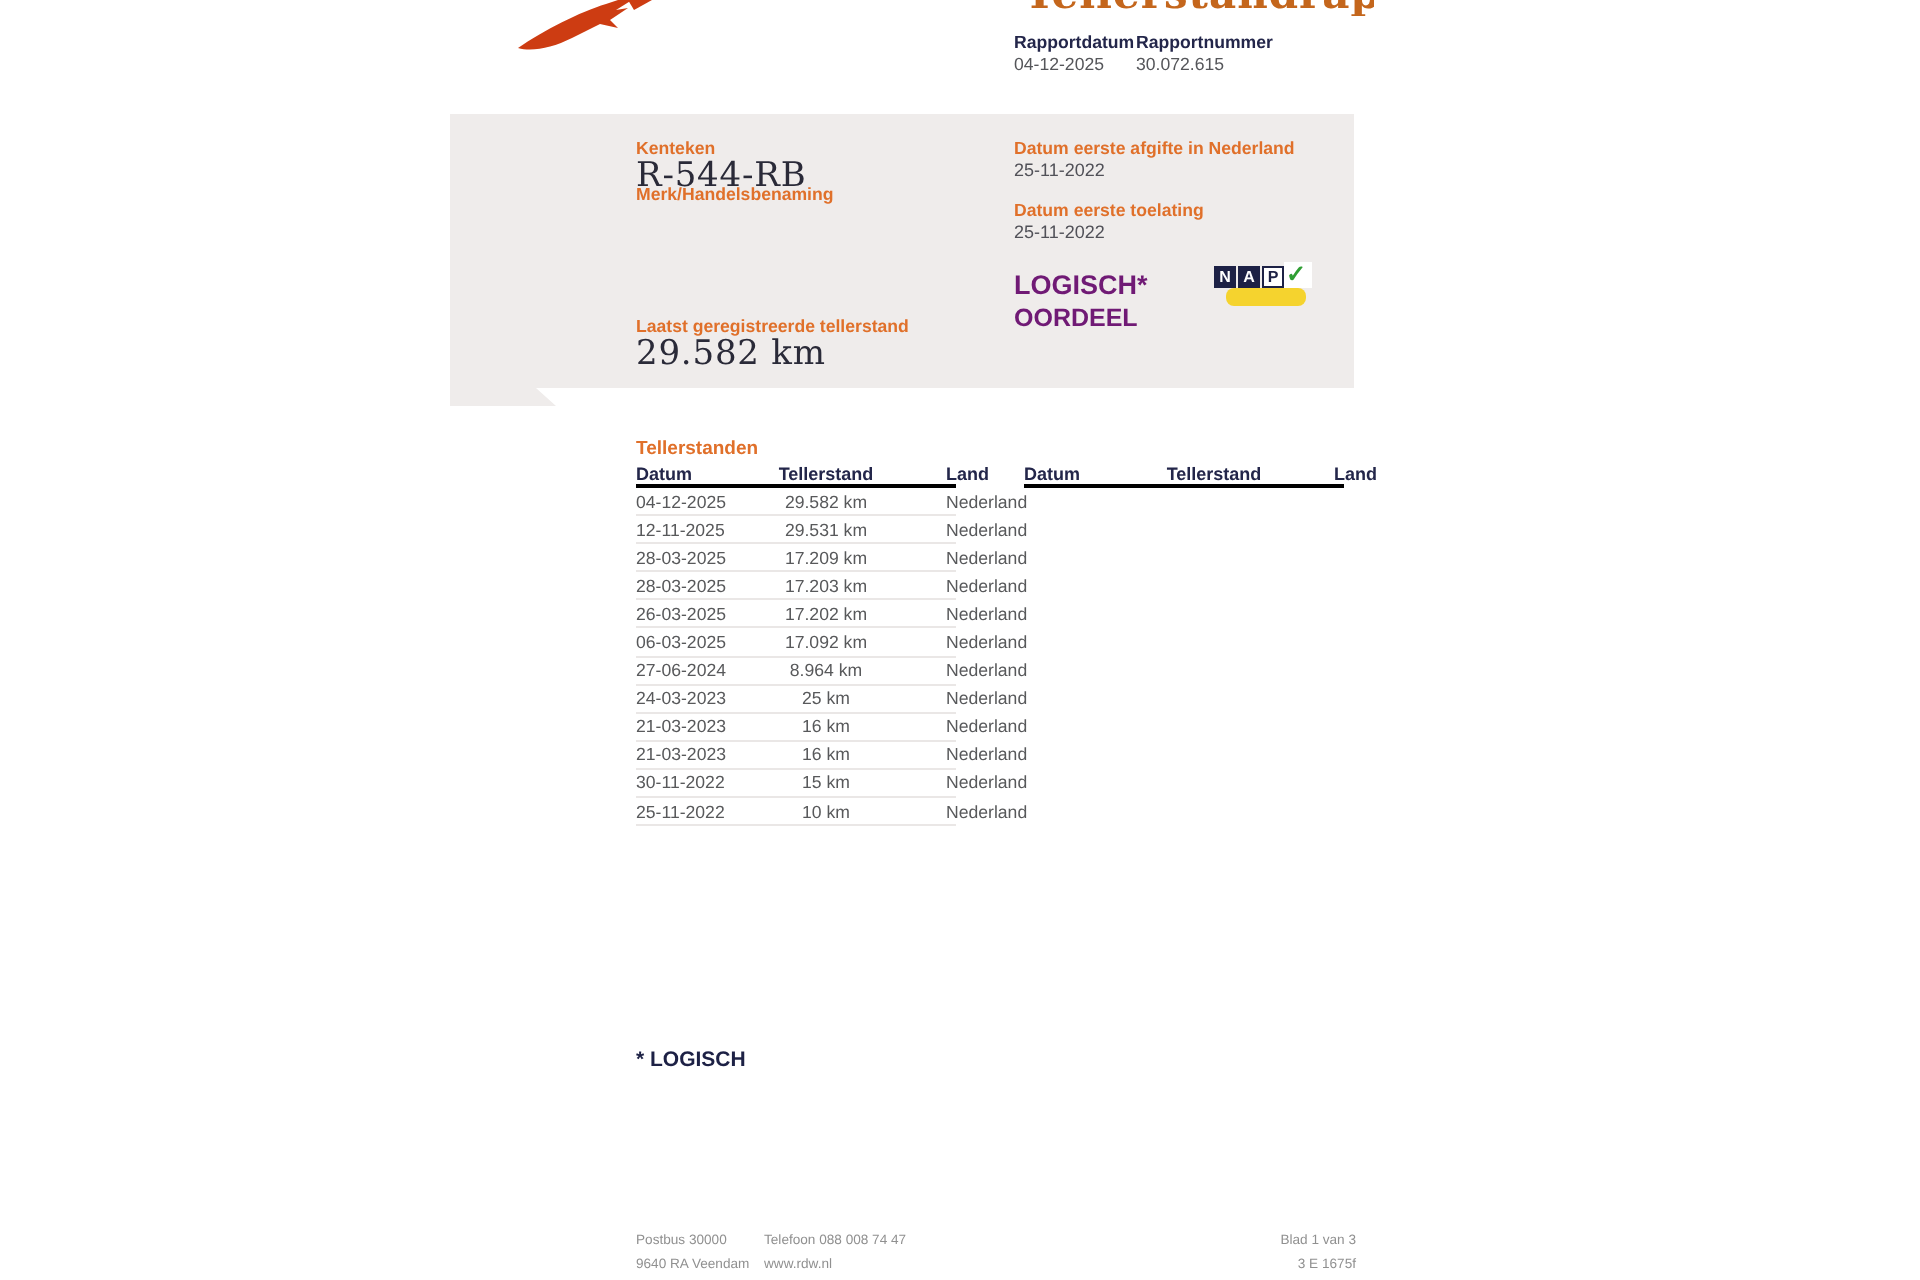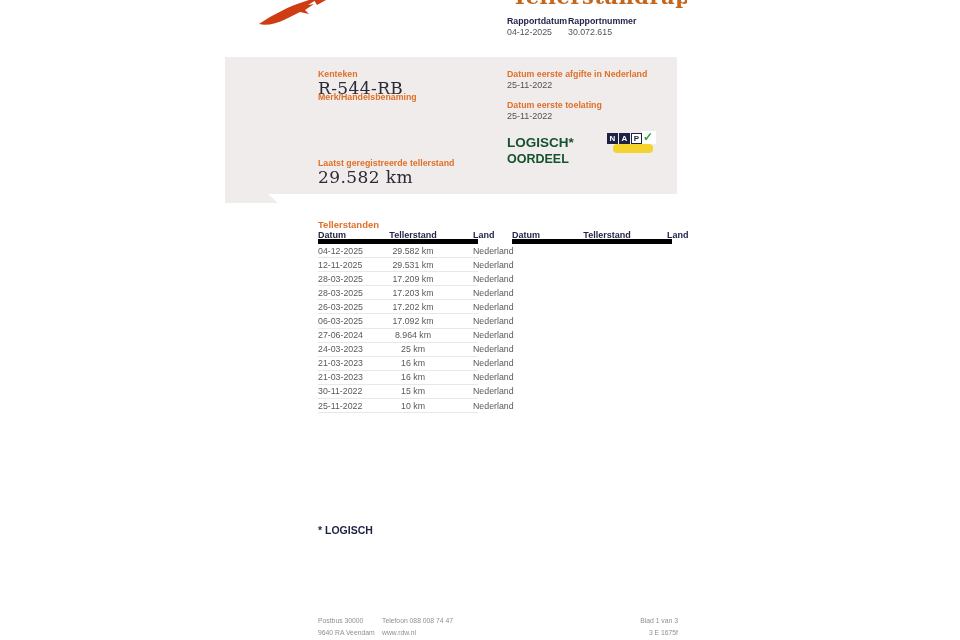--- a/index.html
+++ b/index.html
@@ -14,36 +14,36 @@
       font-size:21px; font-weight:600; color:#c4661c; letter-spacing:0.5px; white-space:nowrap; }
   .hlabel { position:absolute; font-size:8.8px; font-weight:bold; color:#23264a; }
   .hvalue { position:absolute; font-size:8.8px; color:#55565a; }
 
   
   .card { position:absolute; left:225px; top:57px; width:452px; height:146px; background:#efeceb;
       clip-path:polygon(0 0, 452px 0, 452px 137px, 43px 137px, 53px 146px, 0 146px); }
   .olabel { position:absolute; font-size:8.8px; font-weight:bold; color:#e0702a; }
   .serifval { position:absolute; font-family:"DejaVu Serif", serif; font-size:17px; color:#2a2a38; letter-spacing:0.4px; }
   .dateval { position:absolute; font-size:9px; color:#515158; }
-  .verdict { position:absolute; font-weight:bold; color:#14532d; }
+  .verdict { position:absolute; font-weight:bold; color:#701a75; }
 
   
   .nap { position:absolute; left:607px; top:131px; width:50px; height:24px; }
   .nap-bar { position:absolute; left:6px; top:13px; width:40px; height:9px; background:#f5d32e; border-radius:4px; }
   .nap-sq { position:absolute; top:2px; width:11px; height:11px; background:#1d2145; color:#ffffff;
       font-size:8px; font-weight:bold; text-align:center; line-height:11px; }
   .nap-sq.light { background:#ffffff; color:#1d2145; border:1px solid #1d2145; line-height:9px; }
   .nap-checkbox { position:absolute; left:35px; top:0; width:14px; height:13px; background:#ffffff; }
   .nap-check { position:absolute; left:36px; top:-1px; font-size:12px; font-weight:bold; color:#2f9e33; }
 
   
   .section-title { position:absolute; left:318px; top:219px; font-size:9.5px; font-weight:bold; color:#e0702a; }
   .tbl { position:absolute; top:231px; width:160px; }
   .tbl.left { left:318px; } .tbl.right { left:512px; }
-  .t-head { display:flex; height:13px; align-items:center; border-bottom:5px solid #000000;
+  .t-head { display:flex; height:13px; align-items:center; border-bottom:2px solid #000000;
       font-size:9px; font-weight:bold; color:#23264a; }
   .t-row { display:flex; height:14.1px; align-items:center; border-bottom:1px solid #eae7e6;
       font-size:8.8px; color:#58595b; }
   .c0 { width:70px; text-align:left; } .c1 { width:50px; text-align:center; } .c2 { width:40px; text-align:right;padding-left:35px; }
 
   
   .fn-title { position:absolute; left:318px; top:524px; font-size:10.5px; font-weight:bold; color:#1d2145; }
   .fn-text { position:absolute; left:318px; top:540px; width:374px; font-size:8.3px;
       line-height:11.5px; color:#c97a50; }
 

